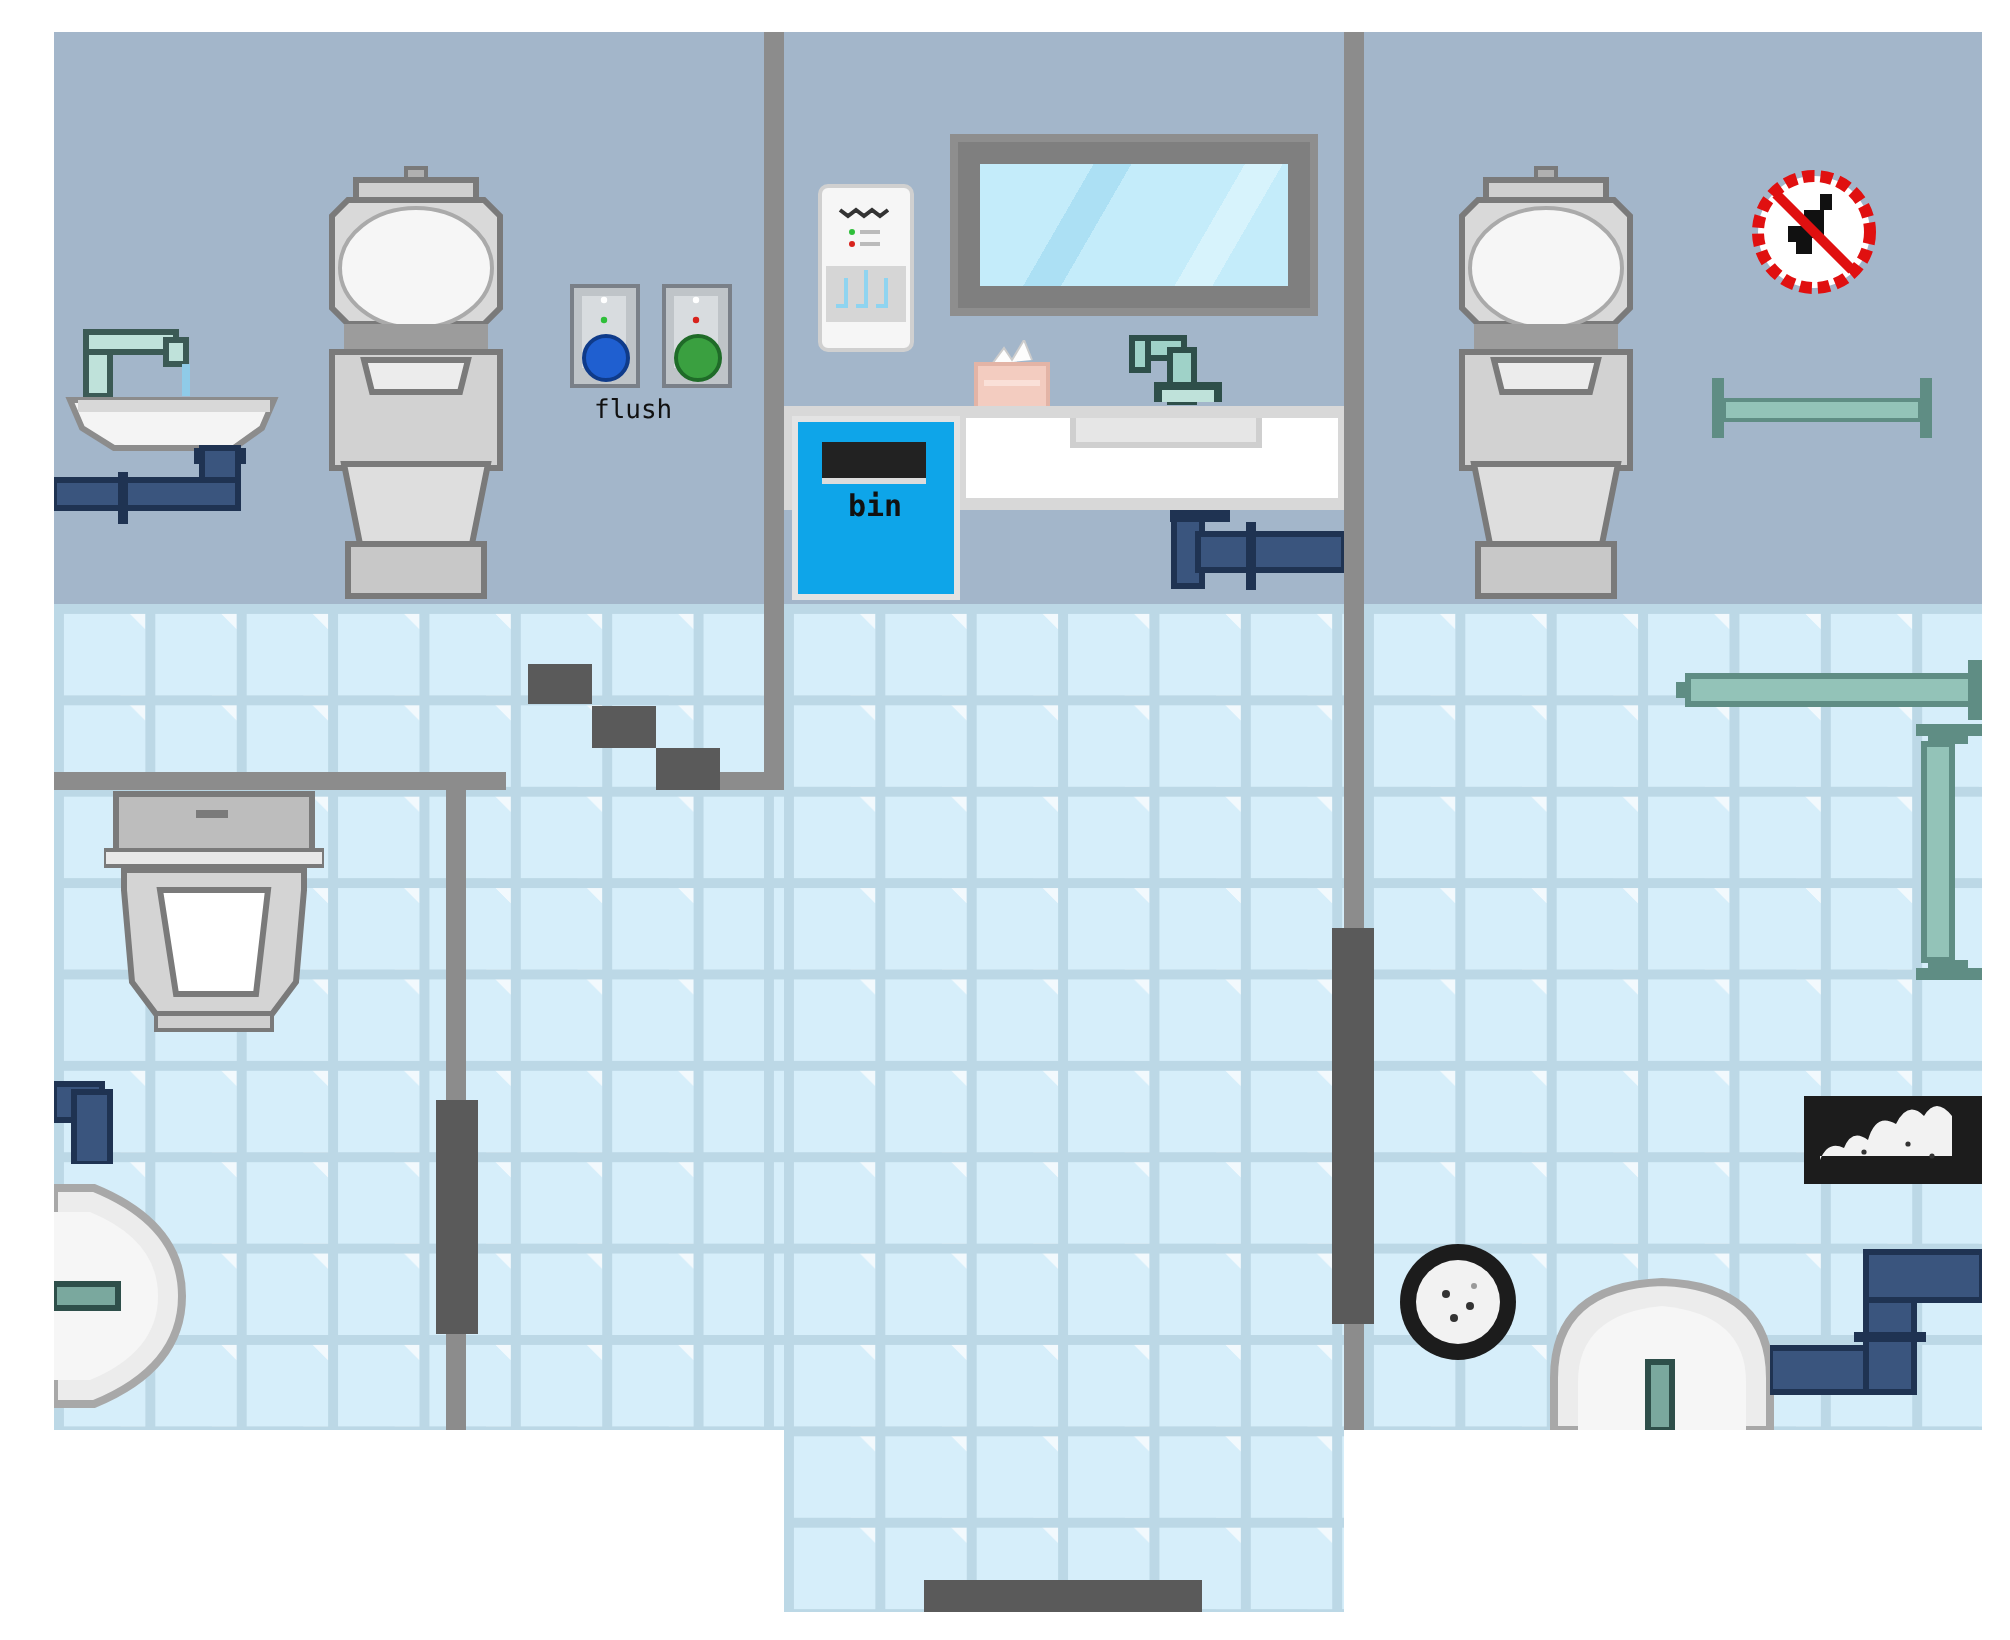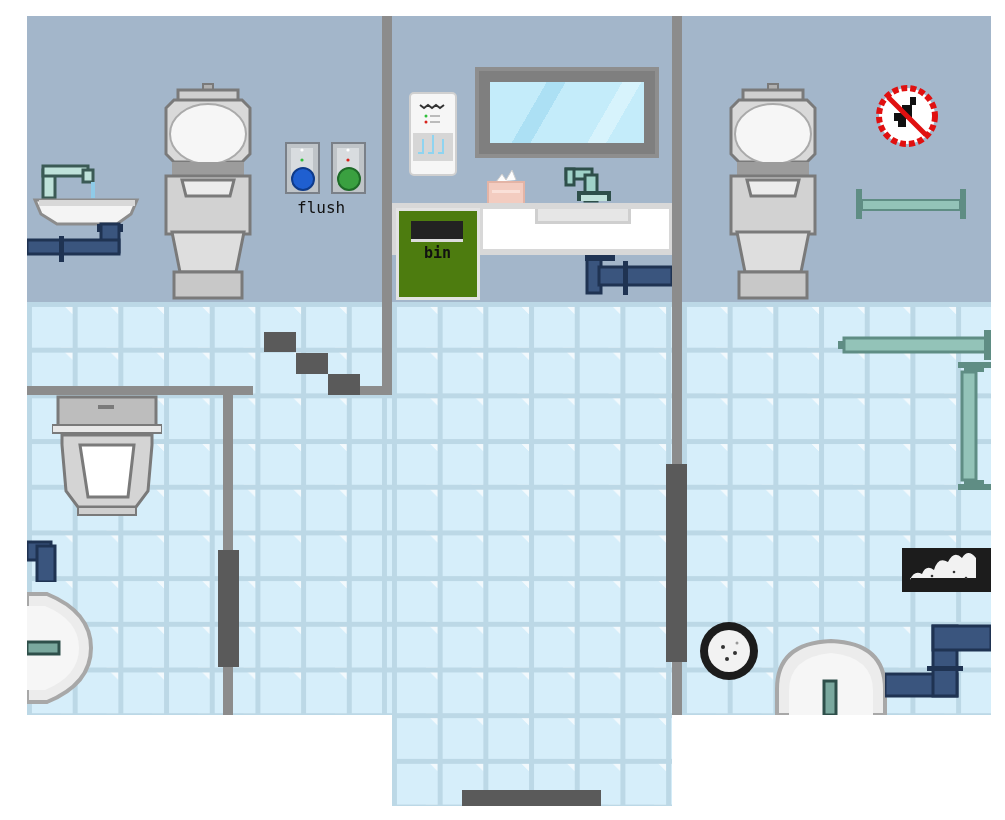--- a/index.html
+++ b/index.html
@@ -78,21 +78,21 @@
     <circle cx="17" cy="18" r="1.6" fill="#2fbf3a"></circle>
     <circle cx="18" cy="37" r="11" fill="#1f5fd0" stroke="#0f3b8a" stroke-width="2"></circle>
   </svg>
   <svg class="sprite" style="left:46px;top:0;" width="35" height="52" viewBox="0 0 35 52">
     <rect x="1" y="1" width="33" height="50" fill="#bfc4c8" stroke="#7a8088" stroke-width="2"></rect>
     <rect x="6" y="6" width="22" height="36" fill="#d8dcdf"></rect>
     <circle cx="17" cy="8" r="1.6" fill="#fff"></circle>
     <circle cx="17" cy="18" r="1.6" fill="#d8231c"></circle>
     <circle cx="18" cy="37" r="11" fill="#3aa040" stroke="#1f6b28" stroke-width="2"></circle>
   </svg>
-  <span class="label" style="left:12px;top:56px;font-size:16px;">flush</span>
+  <span class="label" style="left:12px;top:56px;font-size:13px;">flush</span>
 </div>
 
 <svg class="sprite" style="left:408px;top:91px;" width="50" height="86" viewBox="0 0 50 86">
   <rect x="2" y="2" width="46" height="82" rx="4" fill="#f6f6f6" stroke="#d0d0d0" stroke-width="2"></rect>
   <path d="M12 14 l4 3 l4 -3 l4 3 l4 -3 l4 3 l4 -3" stroke="#333" stroke-width="2" fill="none"></path>
   <circle cx="18" cy="25" r="1.5" fill="#2fbf3a"></circle>
   <rect x="22" y="24" width="10" height="2" fill="#bbb"></rect>
   <circle cx="18" cy="31" r="1.5" fill="#d8231c"></circle>
   <rect x="22" y="30" width="10" height="2" fill="#bbb"></rect>
   <rect x="5" y="42" width="40" height="28" fill="#d6d6d6"></rect>
@@ -115,21 +115,21 @@
   <rect x="22" y="10" width="12" height="26" fill="#9fd2c8" stroke="#2e4f4a" stroke-width="3"></rect>
   <rect x="14" y="26" width="34" height="10" fill="#2e4f4a"></rect>
   <rect x="18" y="30" width="26" height="6" fill="#bfe2da"></rect>
 </svg>
 
 <div class="abs" style="left:392px;top:203px;width:280px;height:52px;background:#d8d8d8;">
   <div style="position:absolute;left:91px;top:6px;right:3px;height:40px;background:#ffffff;"></div>
   <div style="position:absolute;left:143px;top:6px;width:90px;height:12px;background:#e6e6e6;border:3px solid #cfcfcf;border-top:none;"></div>
 </div>
 
-<div class="abs" style="left:396px;top:208px;width:84px;height:92px;background:#4d7c0f;border:3px solid #e3e3e3;box-sizing:border-box;">
+<div class="abs" style="left:396px;top:208px;width:84px;height:92px;background:#0ea5e9;border:3px solid #e3e3e3;box-sizing:border-box;">
   <div style="position:absolute;left:12px;top:10px;width:52px;height:18px;background:#222222;border-bottom:3px solid #dcdcdc;"></div>
   <span class="label" style="left:25px;top:33px;font-size:15px;font-weight:bold;">bin</span>
 </div>
 
 <svg class="sprite" style="left:585px;top:255px;" width="87" height="42" viewBox="0 0 87 42">
   <rect x="2" y="2" width="14" height="36" fill="#3a557e" stroke="#1f3352" stroke-width="3"></rect>
   <rect x="0" y="0" width="30" height="6" fill="#1f3352"></rect>
   <rect x="14" y="12" width="73" height="18" fill="#3a557e" stroke="#1f3352" stroke-width="3"></rect>
   <rect x="38" y="6" width="5" height="34" fill="#1f3352"></rect>
 </svg>

